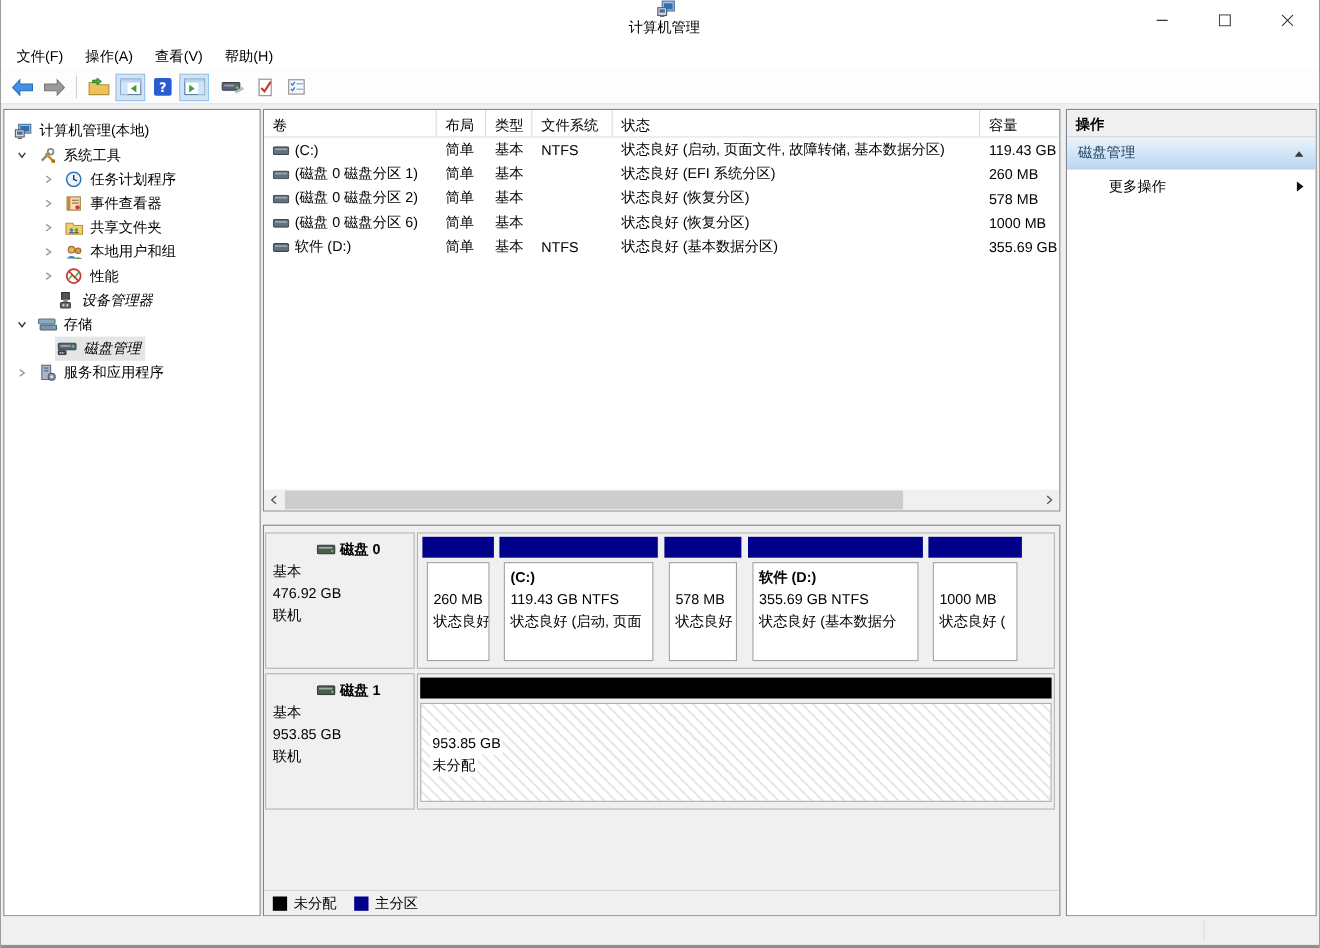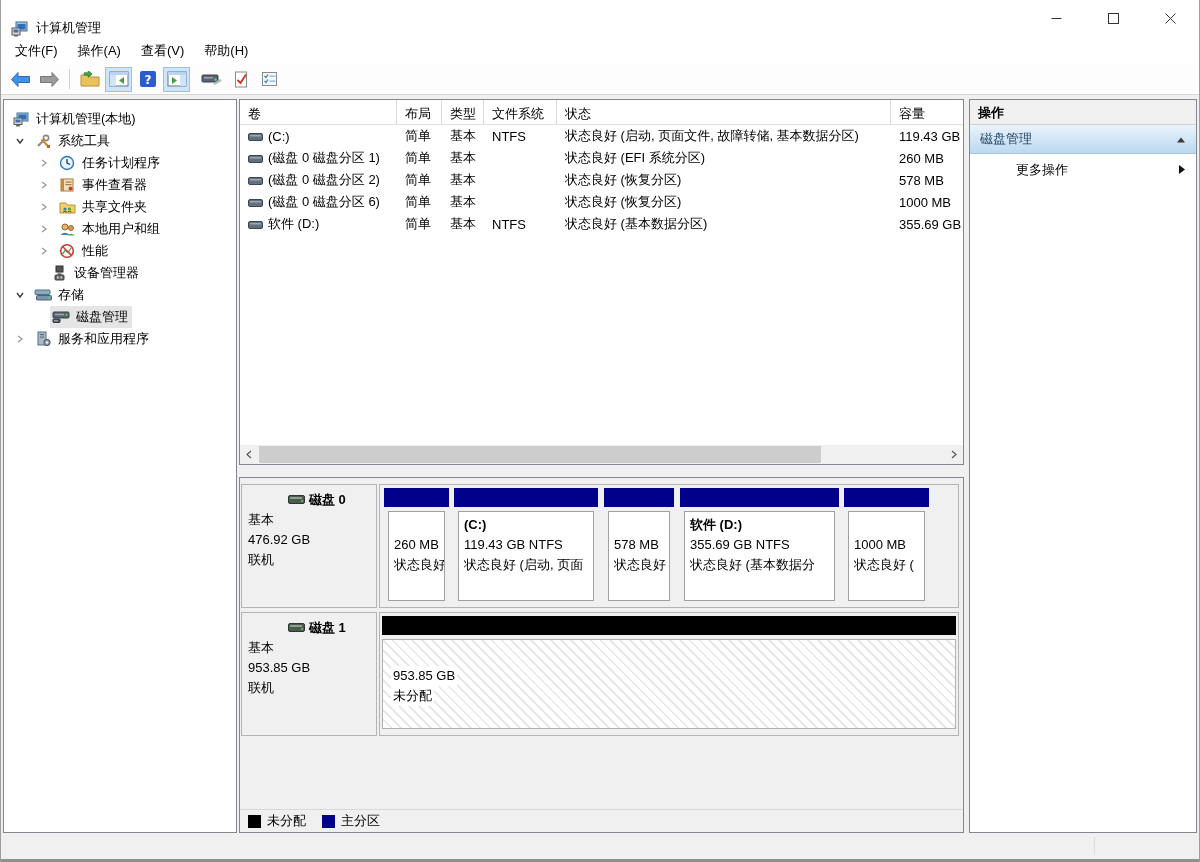--- a/index.html
+++ b/index.html
@@ -5,21 +5,21 @@
   * { box-sizing: border-box; margin: 0; padding: 0; }
   html,body { width:1200px; height:862px; }
   body {
     font-family: "Liberation Sans", "DejaVu Sans", sans-serif;
     font-size: 13px; color:#000; background:#fff; overflow:hidden;
   }
   .window { position:relative; width:1200px; height:862px; background:#f0f0f0;
             border-left:1px solid #9e9e9e; border-right:1px solid #9e9e9e; }
 
   
-  .titlebar { height:37px; background:#fff; display:flex; align-items:flex-end; position:relative; }
+  .titlebar { height:37px; background:#fff; display:flex; align-items:center; position:relative;flex-direction:column; }
   .titlebar .appicon { margin-left:10px; width:17px; height:16px; }
   .titlebar .title { margin-left:8px; font-size:13px; }
   .winbtns { position:absolute; right:0; top:0; height:37px; display:flex; }
   .winbtn { width:57px; height:37px; display:flex; align-items:center; justify-content:center; }
 
   
   .menubar { height:27px; background:#fff; display:flex; align-items:center; padding-left:4px; }
   .menuitem { padding:4px 10px; }
 
   
@@ -33,21 +33,21 @@
   
   .main { position:absolute; top:95px; left:0; right:0; bottom:29px; background:#f0f0f0; }
   .panel { background:#fff; border:1px solid #828790; position:absolute; }
 
   
   .tree-panel { left:2px; top:4px; width:234px; bottom:0; overflow:hidden; padding-top:8px; }
   .trow { height:22px; display:flex; align-items:center; white-space:nowrap; }
   .chev { width:12px; height:12px; display:inline-flex; align-items:center; justify-content:center; flex:0 0 12px; }
   .tico { width:18px; height:16px; display:inline-flex; align-items:center; justify-content:center; margin-right:6px; flex:0 0 18px; }
   .ind0 { padding-left:8px; } .ind1 { padding-left:10px; } .ind2 { padding-left:34px; }
-  .ind2b { padding-left:46px; }
+  .ind2b { padding-left:46px;font-style:italic; }
   .selwrap { display:inline-flex; align-items:center; background:#e5e5e5; padding:2px 4px 2px 2px; }
 
   
   .vol-panel { left:238px; top:4px; width:725px; height:366px; overflow:hidden; }
   .vt-header { display:grid; grid-template-columns:157px 45px 42px 73px 334px 1fr;
                height:25px; border-bottom:1px solid #e0e0e0; }
   .vt-hcell { padding:5px 0 0 8px; border-right:1px solid #dcdcdc; overflow:hidden; white-space:nowrap; }
   .vt-row { display:grid; grid-template-columns:157px 45px 42px 73px 334px 1fr; height:22px; }
   .vt-cell { padding-left:8px; display:flex; align-items:center; overflow:hidden; white-space:nowrap; }
   .vt-cell .dglyph { margin-right:5px; flex:0 0 15px; }
@@ -86,21 +86,21 @@
   .lgsw { width:13px; height:13px; margin-right:6px; }
   .lglabel { margin-right:16px; }
 
   
   .act-panel { left:968px; top:4px; right:2px; bottom:0; overflow:hidden; }
   .act-header { height:25px; line-height:25px; padding-left:8px; font-weight:bold; background:#f0f0f0;
                 border-bottom:1px solid #d0d0d0; }
   .act-group { height:29px; background:linear-gradient(#eaf3fc,#bcd8f0); border-bottom:1px solid #aac6de;
                display:flex; align-items:center; padding:0 10px; color:#1c3e5f; }
   .act-group .grow { flex:1; }
-  .act-more { height:32px; display:flex; align-items:center; padding:0 10px 0 38px;margin-left:8px; }
+  .act-more { height:32px; display:flex; align-items:center; padding:0 10px 0 38px; }
   .act-more .grow { flex:1; }
 
   
   .bottom { position:absolute; left:0; right:0; bottom:0; height:29px; background:#f0f0f0;
             border-bottom:3px solid #8f8f8f; }
   .bottom .bsep { position:absolute; left:1093px; top:4px; bottom:4px; width:1px; background:#dcdcdc; }
 </style>
 </head>
 <body>
 

